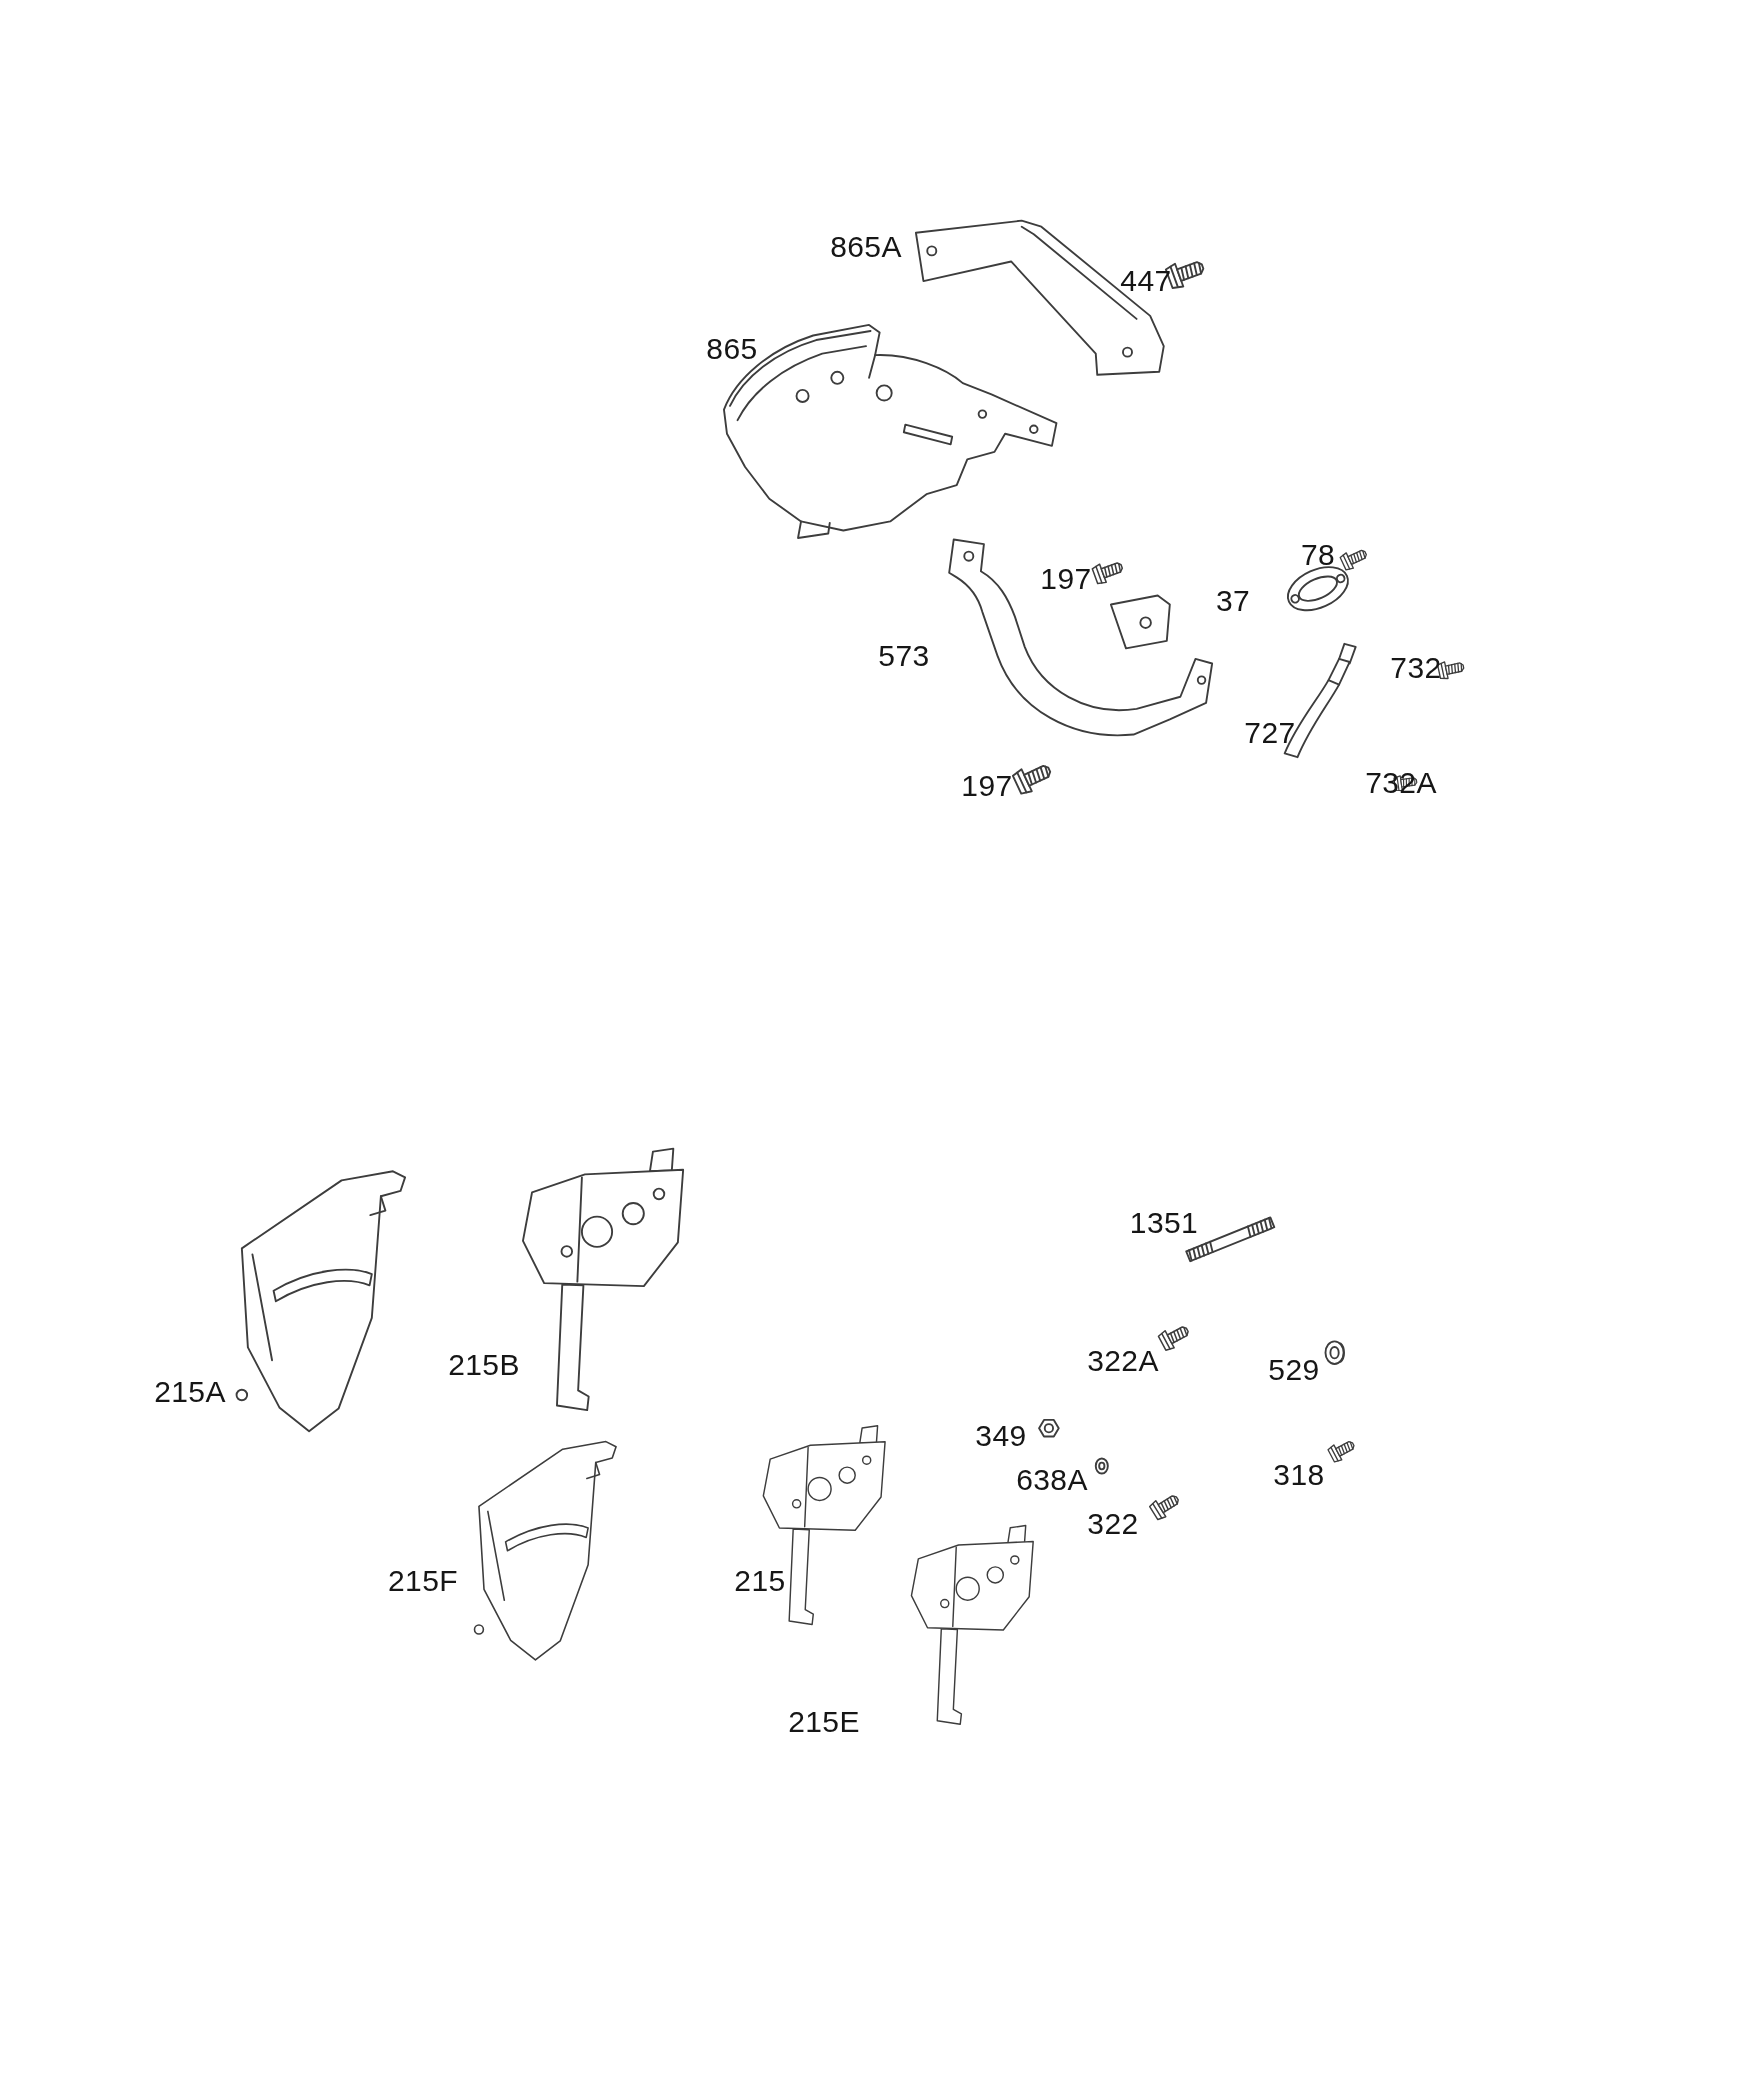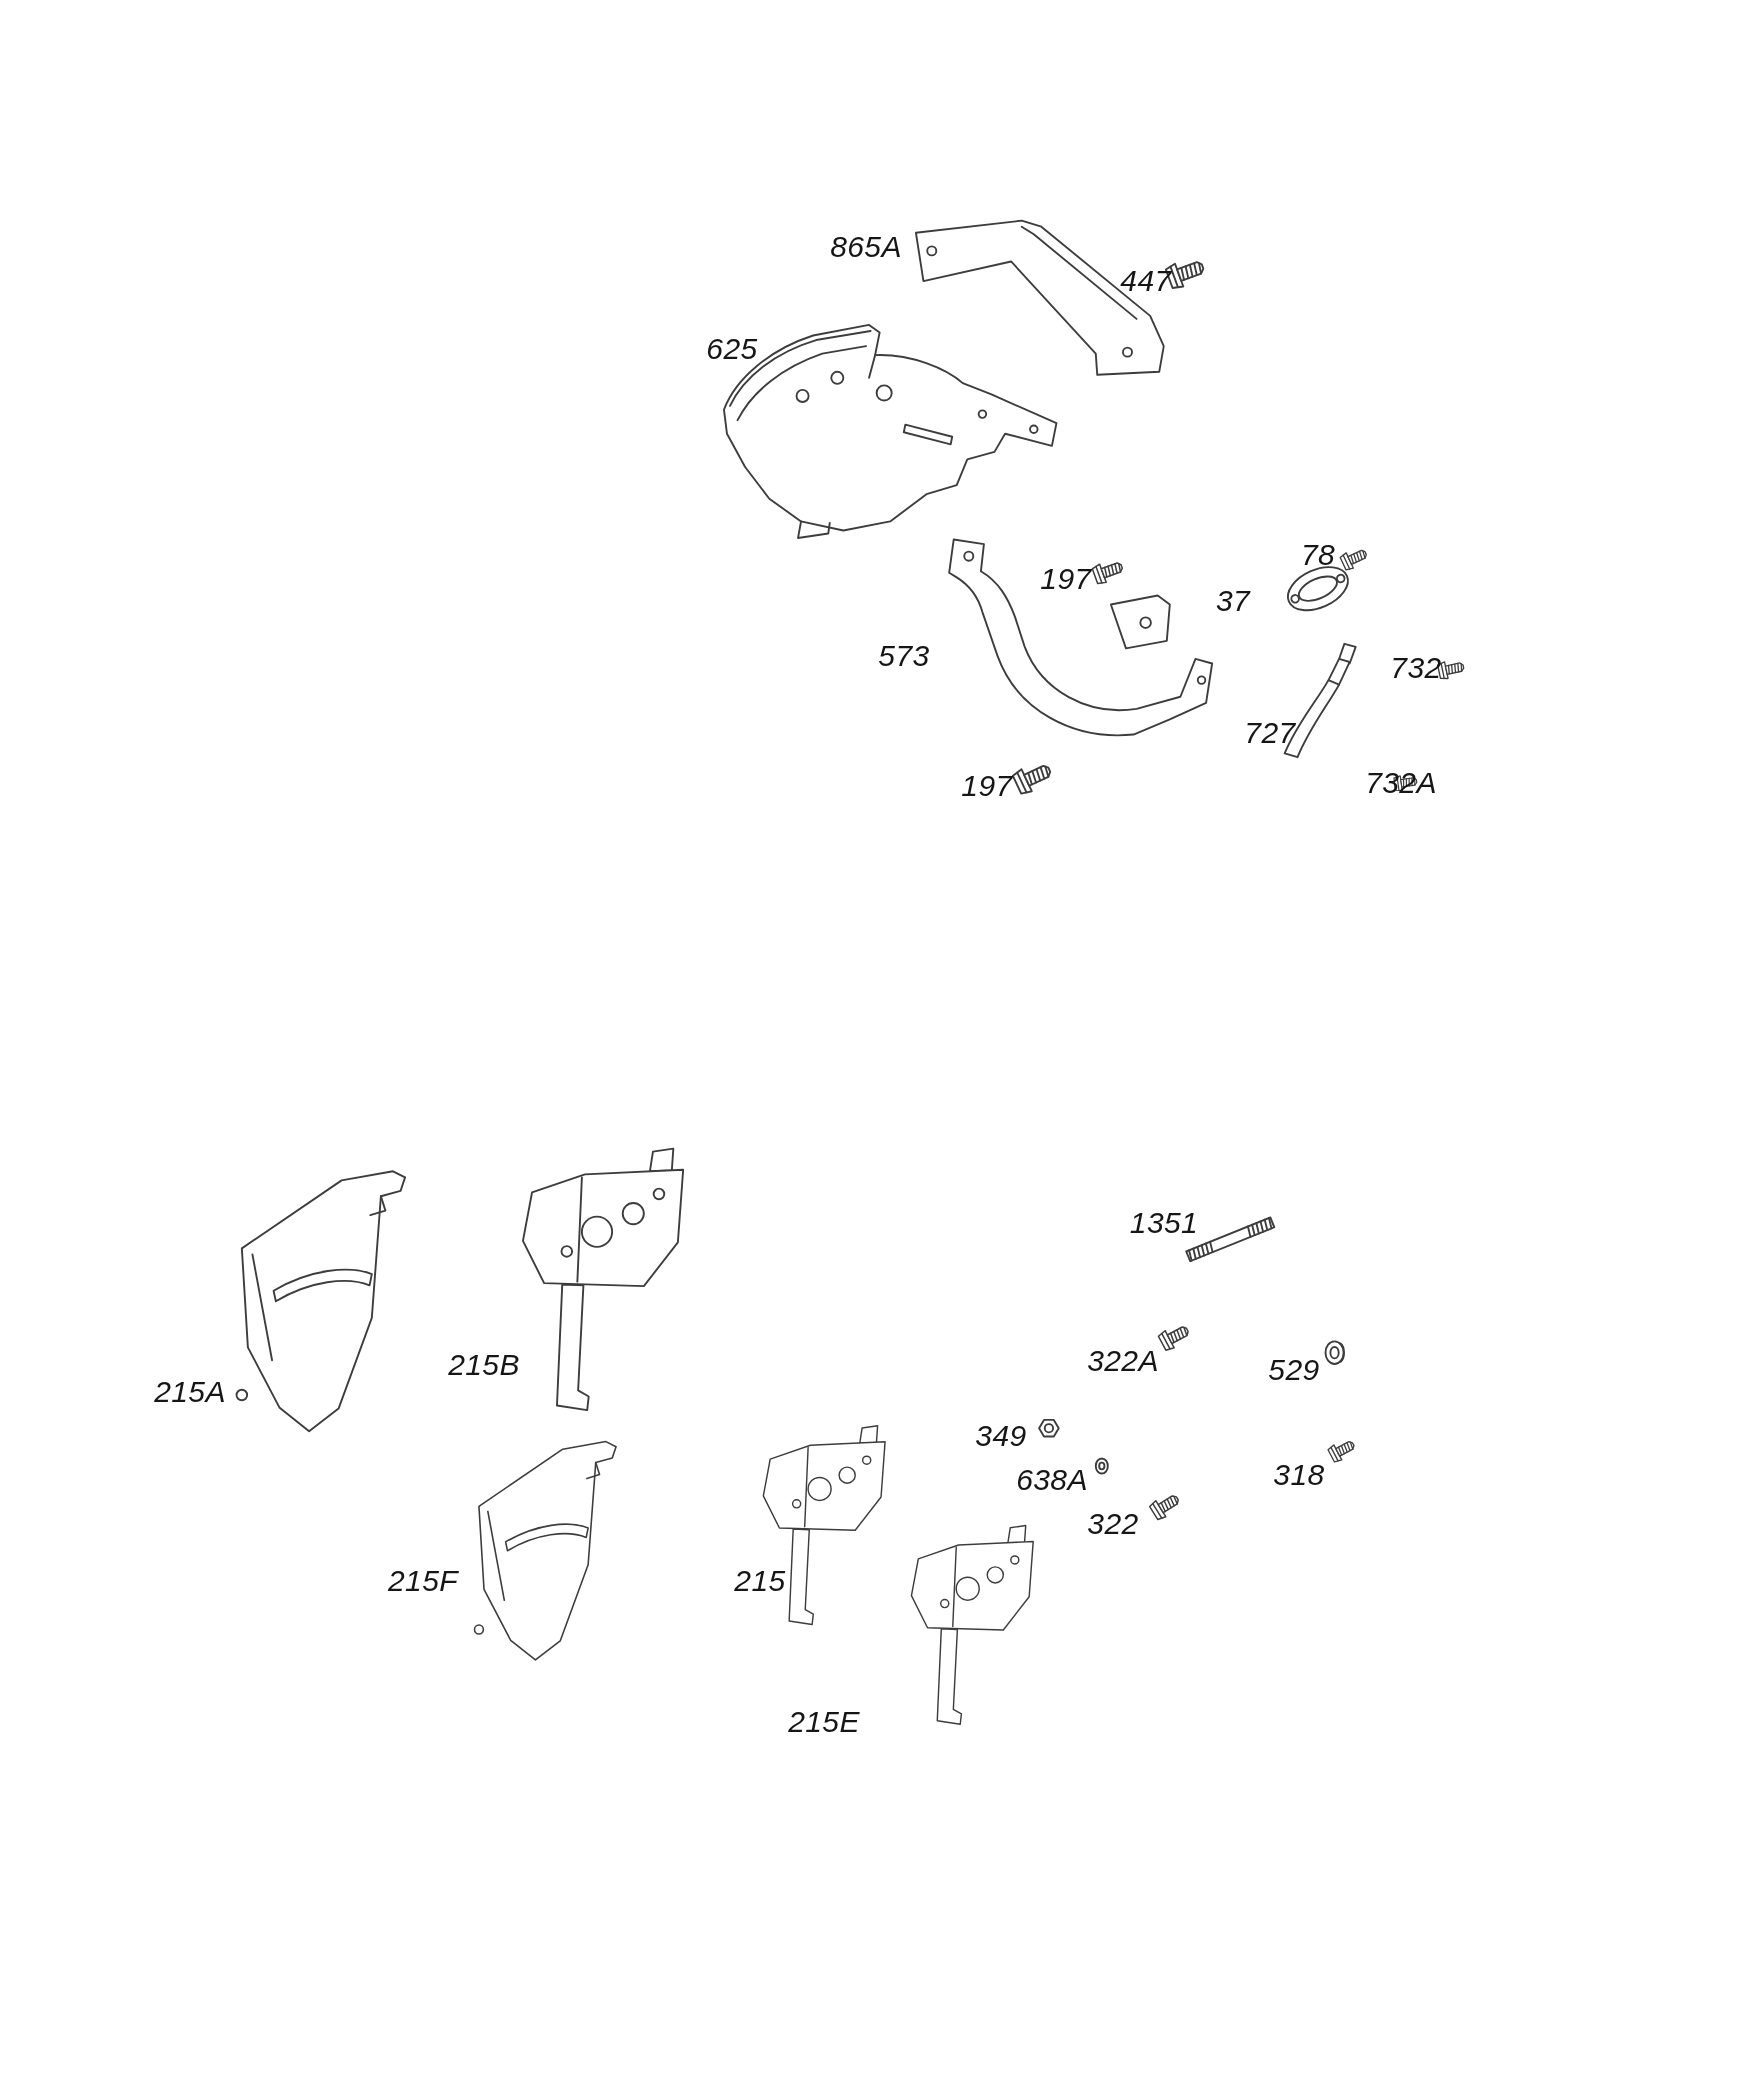--- a/index.html
+++ b/index.html
@@ -3,21 +3,20 @@
 <meta charset="utf-8">
 <style>
   html, body { margin: 0; padding: 0; background: #ffffff; }
   .stage {
     position: relative;
     width: 1757px;
     height: 2097px;
     background: var(--bg, #ffffff);
     font-family: "Liberation Sans", sans-serif;
     overflow: hidden;
-    font-style: italic;
   }
   svg.drawing {
     position: absolute;
     left: 0; top: 0;
     width: 1757px; height: 2097px;
     color: var(--line, #3d3d3d);
   }
   .label-layer { position: absolute; inset: 0; }
   .part-label {
     position: absolute;
@@ -157,21 +156,21 @@
       <use href="#panelShield" transform="translate(1004,1908) scale(0.76)"></use>
 
       <use href="#panelShield" transform="translate(1200,2040) scale(0.76)"></use>
 
     </g>
   </svg>
 
   <div class="label-layer">
       <div class="part-label" style="left: 866px; top: 247px;">865A</div>
       <div class="part-label" style="left: 1146px; top: 281px;">447</div>
-      <div class="part-label" style="left: 732px; top: 349px;">625</div>
+      <div class="part-label" style="left: 732px; top: 349px;">865</div>
       <div class="part-label" style="left: 1066px; top: 579px;">197</div>
       <div class="part-label" style="left: 1318px; top: 555px; text-align: center;">78</div>
       <div class="part-label" style="left: 1233px; top: 601px;">37</div>
       <div class="part-label" style="left: 904px; top: 656px;">573</div>
       <div class="part-label" style="left: 1404px; top: 668px; margin-left: 12px;">732</div>
       <div class="part-label" style="left: 1270px; top: 733px;">727</div>
       <div class="part-label" style="left: 987px; top: 786px;">197</div>
       <div class="part-label" style="left: 1353px; top: 783px; margin-left: 48px;">732A</div>
       <div class="part-label" style="left: 1164px; top: 1223px;">1351</div>
       <div class="part-label" style="left: 190px; top: 1365px; margin-top: 27px;">215A</div>

